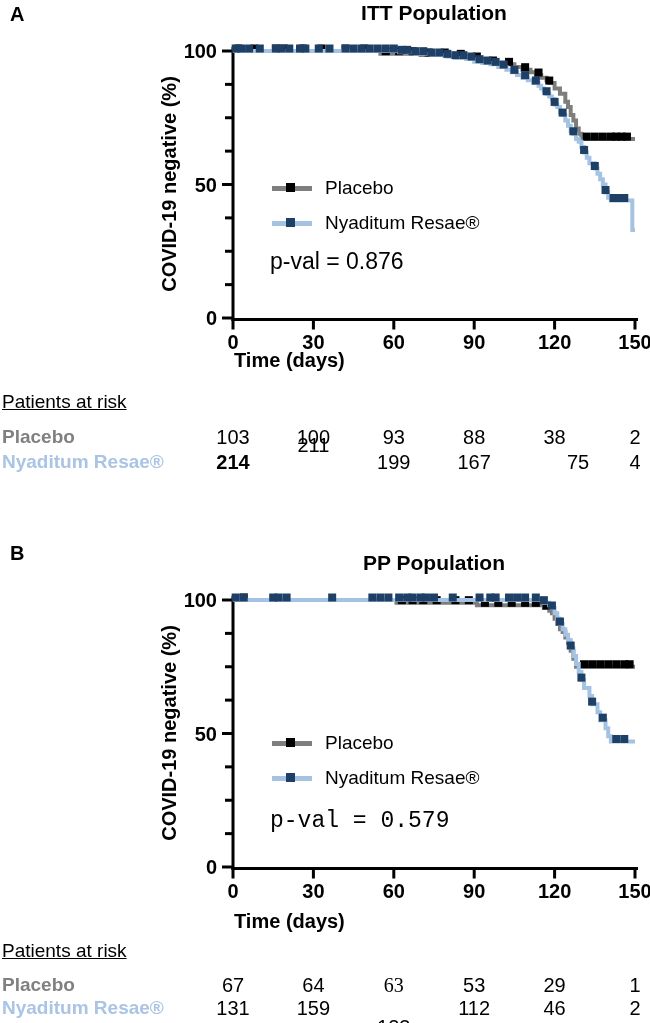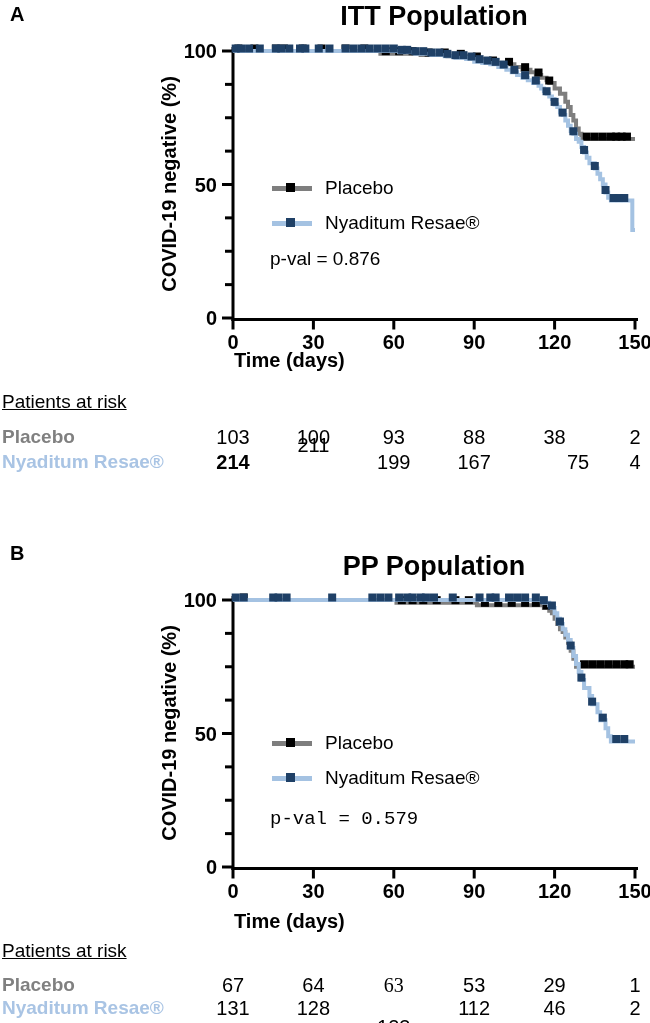--- a/index.html
+++ b/index.html
@@ -3,28 +3,28 @@
 <meta charset="utf-8">
 <style>
   html,body{margin:0;padding:0;background:#fff;}
   body{
     width:650px;height:1023px;position:relative;overflow:hidden;
     font-family:"Liberation Sans","DejaVu Sans",sans-serif;color:#000;
   }
   #plot{position:absolute;left:0;top:0;}
   .abs{position:absolute;white-space:nowrap;}
   .panel-letter{font-size:20px;font-weight:bold;}
-  .chart-title{font-size:27px;font-weight:bold;text-align:center;width:400px;}
+  .chart-title{font-size:21px;font-weight:bold;text-align:center;width:400px;}
   .ylabel{font-size:20px;font-weight:bold;transform:translate(-50%,-50%) rotate(-90deg);}
   .xlabel{font-size:20px;font-weight:bold;text-align:left;width:400px;}
   .legend-row{display:flex;align-items:center;font-size:19px;}
   .swatch{position:relative;width:40px;height:10px;display:inline-block;margin-right:13px;flex:0 0 auto;}
   .swatch .line{position:absolute;left:0;top:3px;width:40px;height:5px;}
   .swatch .sq{position:absolute;left:14px;top:0;width:9px;height:9px;}
-  .pval{font-size:19px;}
+  .pval{font-size:23px;}
   .risk-header{font-size:19px;text-decoration:underline;}
   .risk-label{font-size:19px;font-weight:bold;}
   .risk-val{position:absolute;width:64px;text-align:center;font-size:20px;color:#000;}
 </style>
 </head>
 <body>
 
 <svg id="plot" width="650" height="1023">
     <line x1="233" y1="47" x2="233" y2="321" stroke="#000" stroke-width="3"></line>
     <line x1="231.5" y1="319.5" x2="638" y2="319.5" stroke="#000" stroke-width="3"></line>
@@ -276,18 +276,18 @@
 <div>
     <span class="risk-val" style="left: 201px; top: 974px;">67</span>
     <span class="risk-val" style="left: 281.4px; top: 974px;">64</span>
     <span class="risk-val" style="left: 361.8px; top: 974px; font-family: Liberation Serif, serif;">63</span>
     <span class="risk-val" style="left: 442.2px; top: 974px;">53</span>
     <span class="risk-val" style="left: 522.6px; top: 974px;">29</span>
     <span class="risk-val" style="left: 603px; top: 974px;">1</span>
   </div>
 <div>
     <span class="risk-val" style="left: 201px; top: 997px;">131</span>
-    <span class="risk-val" style="left: 281.4px; top: 997px;">128</span>
+    <span class="risk-val" style="left: 281.4px; top: 997px;">159</span>
     <span class="risk-val" style="left: 361.8px; top: 1016px;">123</span>
     <span class="risk-val" style="left: 442.2px; top: 997px;">112</span>
     <span class="risk-val" style="left: 522.6px; top: 997px;">46</span>
     <span class="risk-val" style="left: 603px; top: 997px;">2</span>
   </div>
 
 </body></html>

